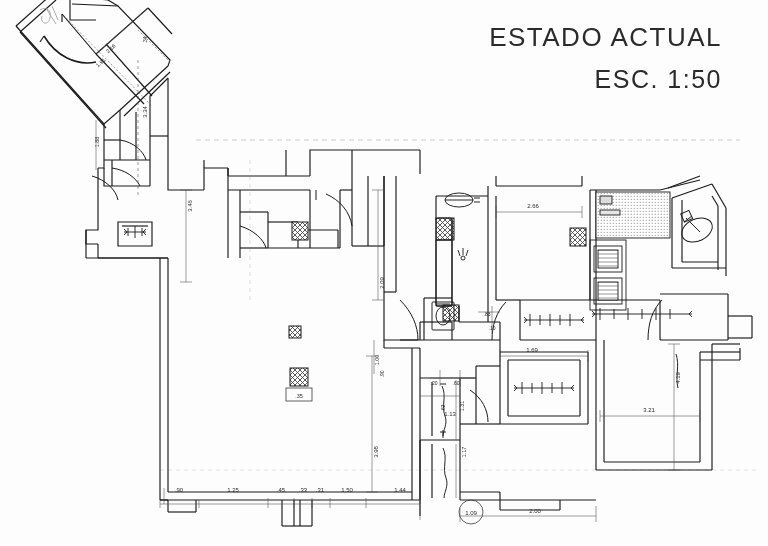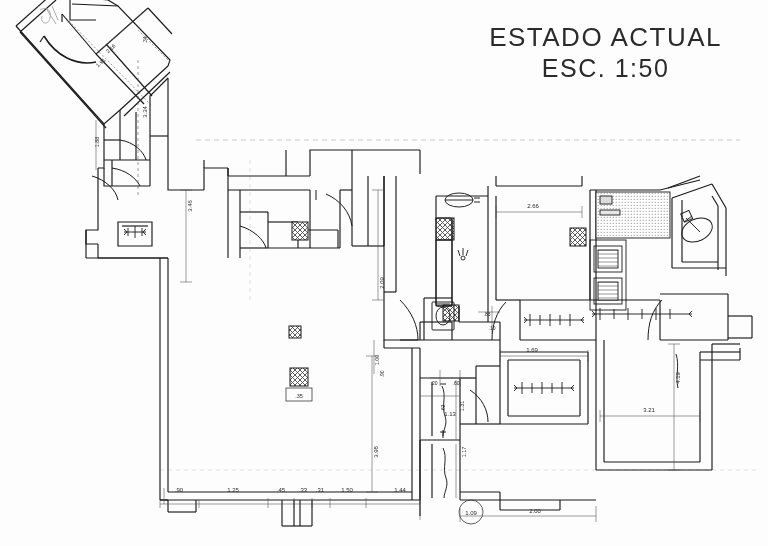--- a/index.html
+++ b/index.html
@@ -1,23 +1,23 @@
 <!DOCTYPE html>
 <html><head>
 <meta charset="utf-8">
 <style>
   html,body{margin:0;padding:0;background:#ffffff;}
   body{width:768px;height:546px;overflow:hidden;
        font-family:"Liberation Sans",sans-serif;}
   #sheet{position:relative;width:768px;height:546px;background:#fdfdfd;}
   #plan-svg{position:absolute;left:0;top:0;width:768px;height:546px;}
-  .title-block{position:absolute;right:46px;top:22px;text-align:center;
+  .title-block{position:absolute;right:46px;top:22px;text-align:right;
        font-family:"Liberation Sans",sans-serif;color:#2b2b2b;}
   .title-main{font-size:26px;letter-spacing:1.5px;line-height:30px;font-weight:400;}
-  .title-sub{font-size:25px;letter-spacing:1.5px;line-height:30px;font-weight:400;margin-top:1px;}
+  .title-sub{font-size:25px;letter-spacing:1.5px;line-height:30px;font-weight:400;margin-top:12px;}
 </style>
 </head>
 <body>
 
 <div id="sheet">
 
   <svg id="plan-svg" viewBox="0 0 768 546" xmlns="http://www.w3.org/2000/svg">
     <defs>
       <pattern id="xh" width="5" height="5" patternUnits="userSpaceOnUse">
         <rect width="5" height="5" fill="#ffffff"></rect>

